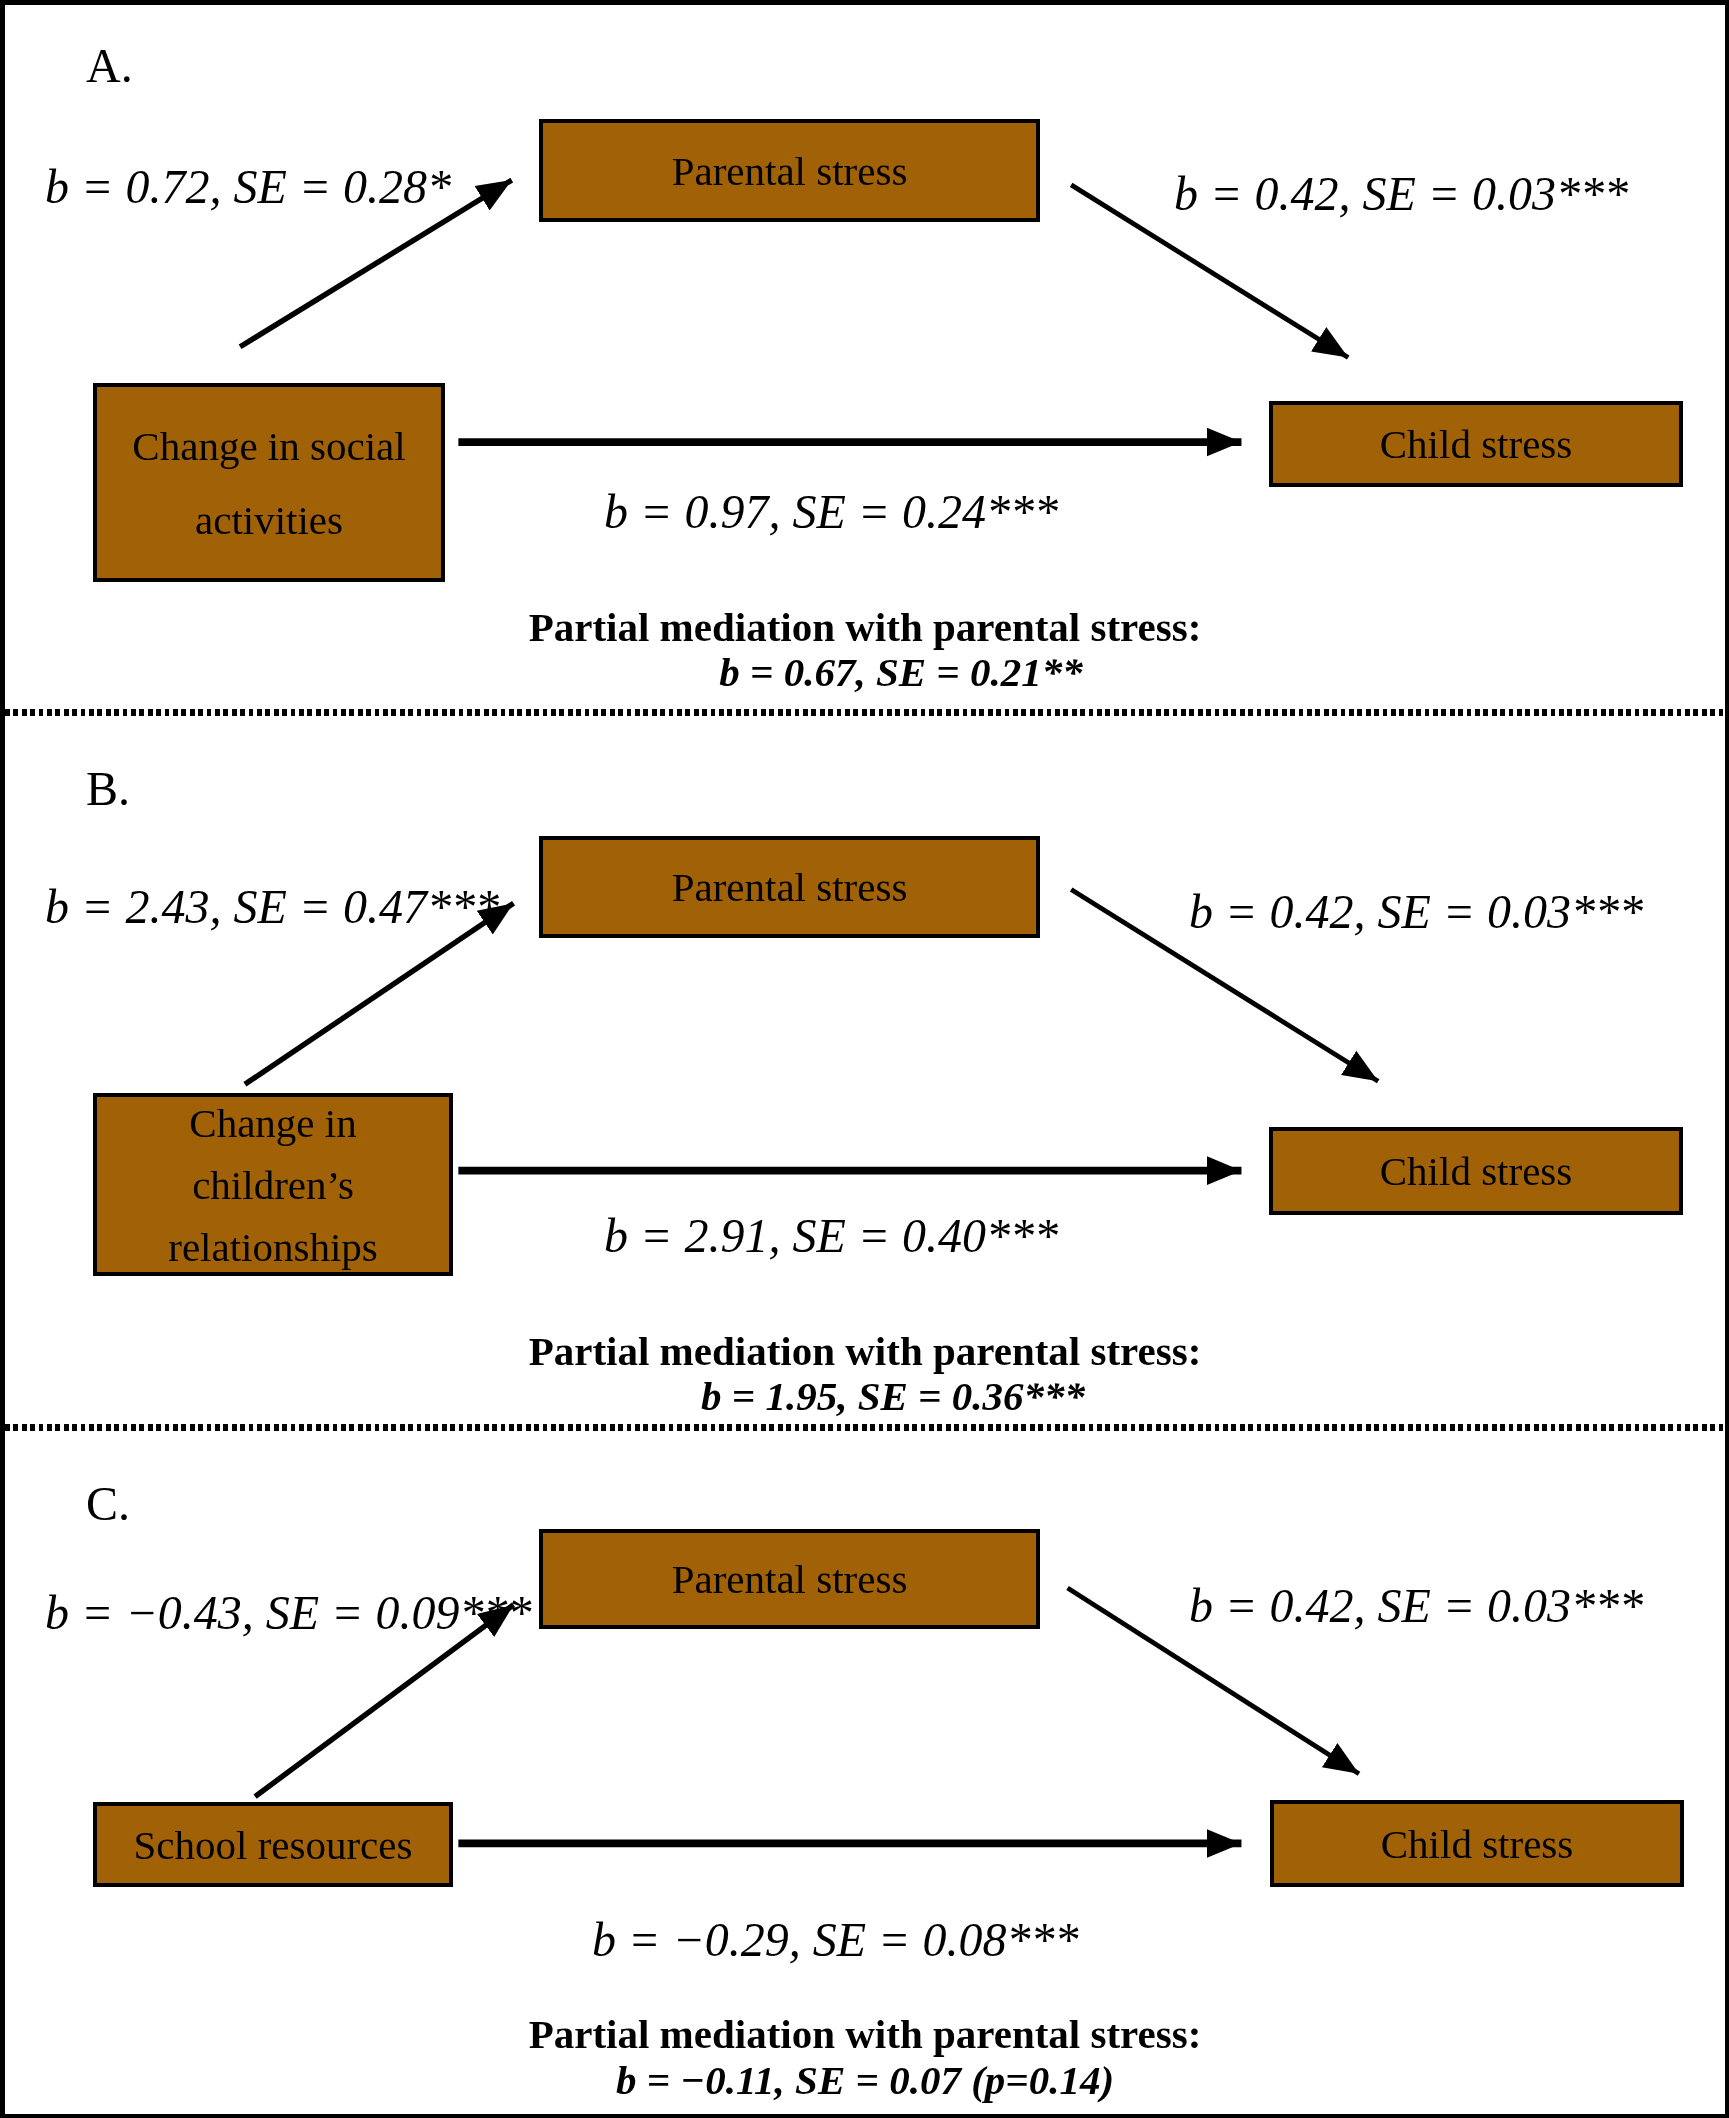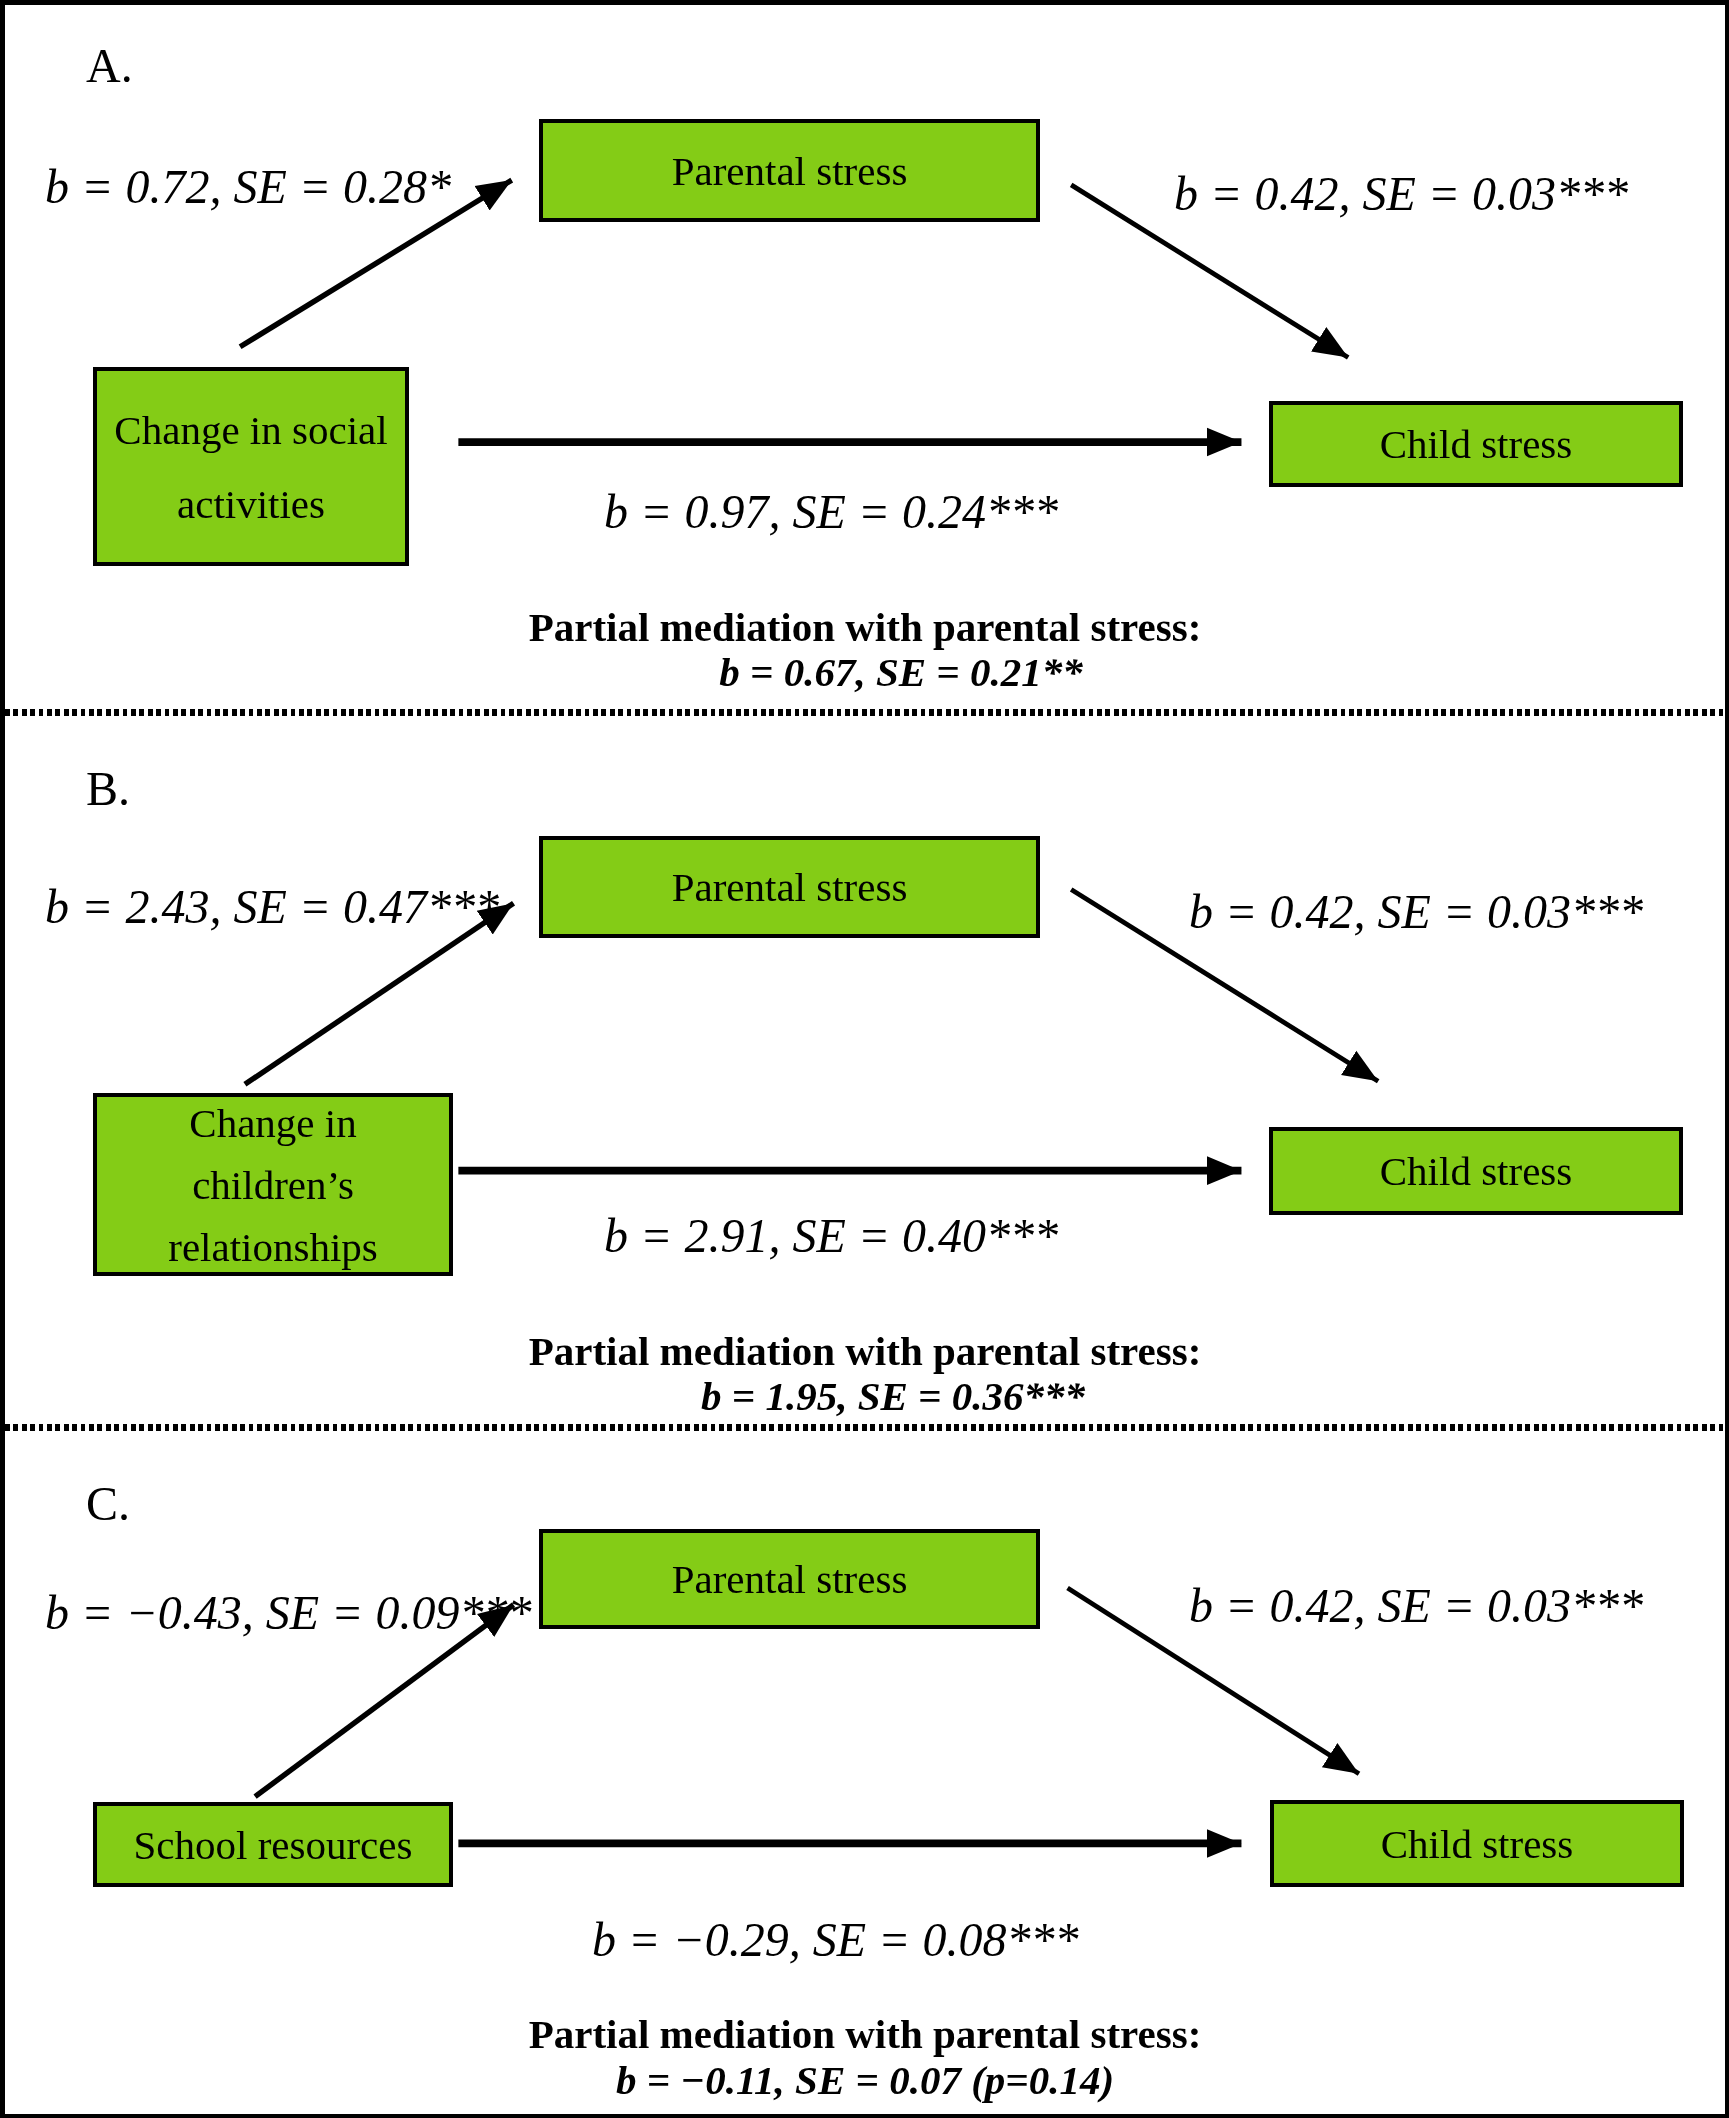--- a/index.html
+++ b/index.html
@@ -10,21 +10,21 @@
     border:5.4px solid #000;
     box-sizing:border-box;
     font-family:"Liberation Serif","DejaVu Serif",serif;
     color:#000;
     overflow:hidden;
   }
   .arrow-layer{position:absolute;left:0;top:0;width:1730px;height:2119px;pointer-events:none;}
   .node{
     position:absolute;
     border:4.2px solid #000;
-    background:#84cc16;
+    background:#a16207;
     box-sizing:border-box;
     display:flex;flex-direction:column;align-items:center;justify-content:center;
     text-align:center;
     font-size:41px;line-height:62px;
   }
   .panel-label{position:absolute;font-size:48px;line-height:48px;}
   .coef{position:absolute;font-style:italic;font-size:48px;line-height:42px;white-space:nowrap;}
   .coef.centered{text-align:center;}
   .med-title{position:absolute;left:0;width:100%;text-align:center;font-weight:bold;font-size:41px;line-height:42px;}
   .med-value{position:absolute;left:0;width:100%;text-align:center;font-weight:bold;font-style:italic;font-size:41px;line-height:42px;}
@@ -63,21 +63,21 @@
   <section>
     <div class="panel-label" style="left:81px;top:37px;">A.</div>
 
     <div class="coef" style="left:40px;top:161px;">b = 0.72, SE = 0.28*</div>
     <div class="coef" style="left:1169px;top:168px;">b = 0.42, SE = 0.03***</div>
 
     <div class="node" style="left:534px;top:114px;width:501px;height:103px;">
       <span>Parental stress</span>
     </div>
 
-    <div class="node" style="left:88px;top:362px;width:316px;height:199px;gap:12px;">
+    <div class="node" style="left:88px;top:378px;width:352px;height:199px;gap:12px;">
       <span class="predictor-line">Change in social</span>
       <span class="predictor-line">activities</span>
     </div>
 
     <div class="node" style="left:1264px;top:396px;width:414px;height:86px;">
       <span>Child stress</span>
     </div>
 
     <div class="coef centered" style="left:599px;width:414px;top:486px;">b = 0.97, SE = 0.24***</div>
 

